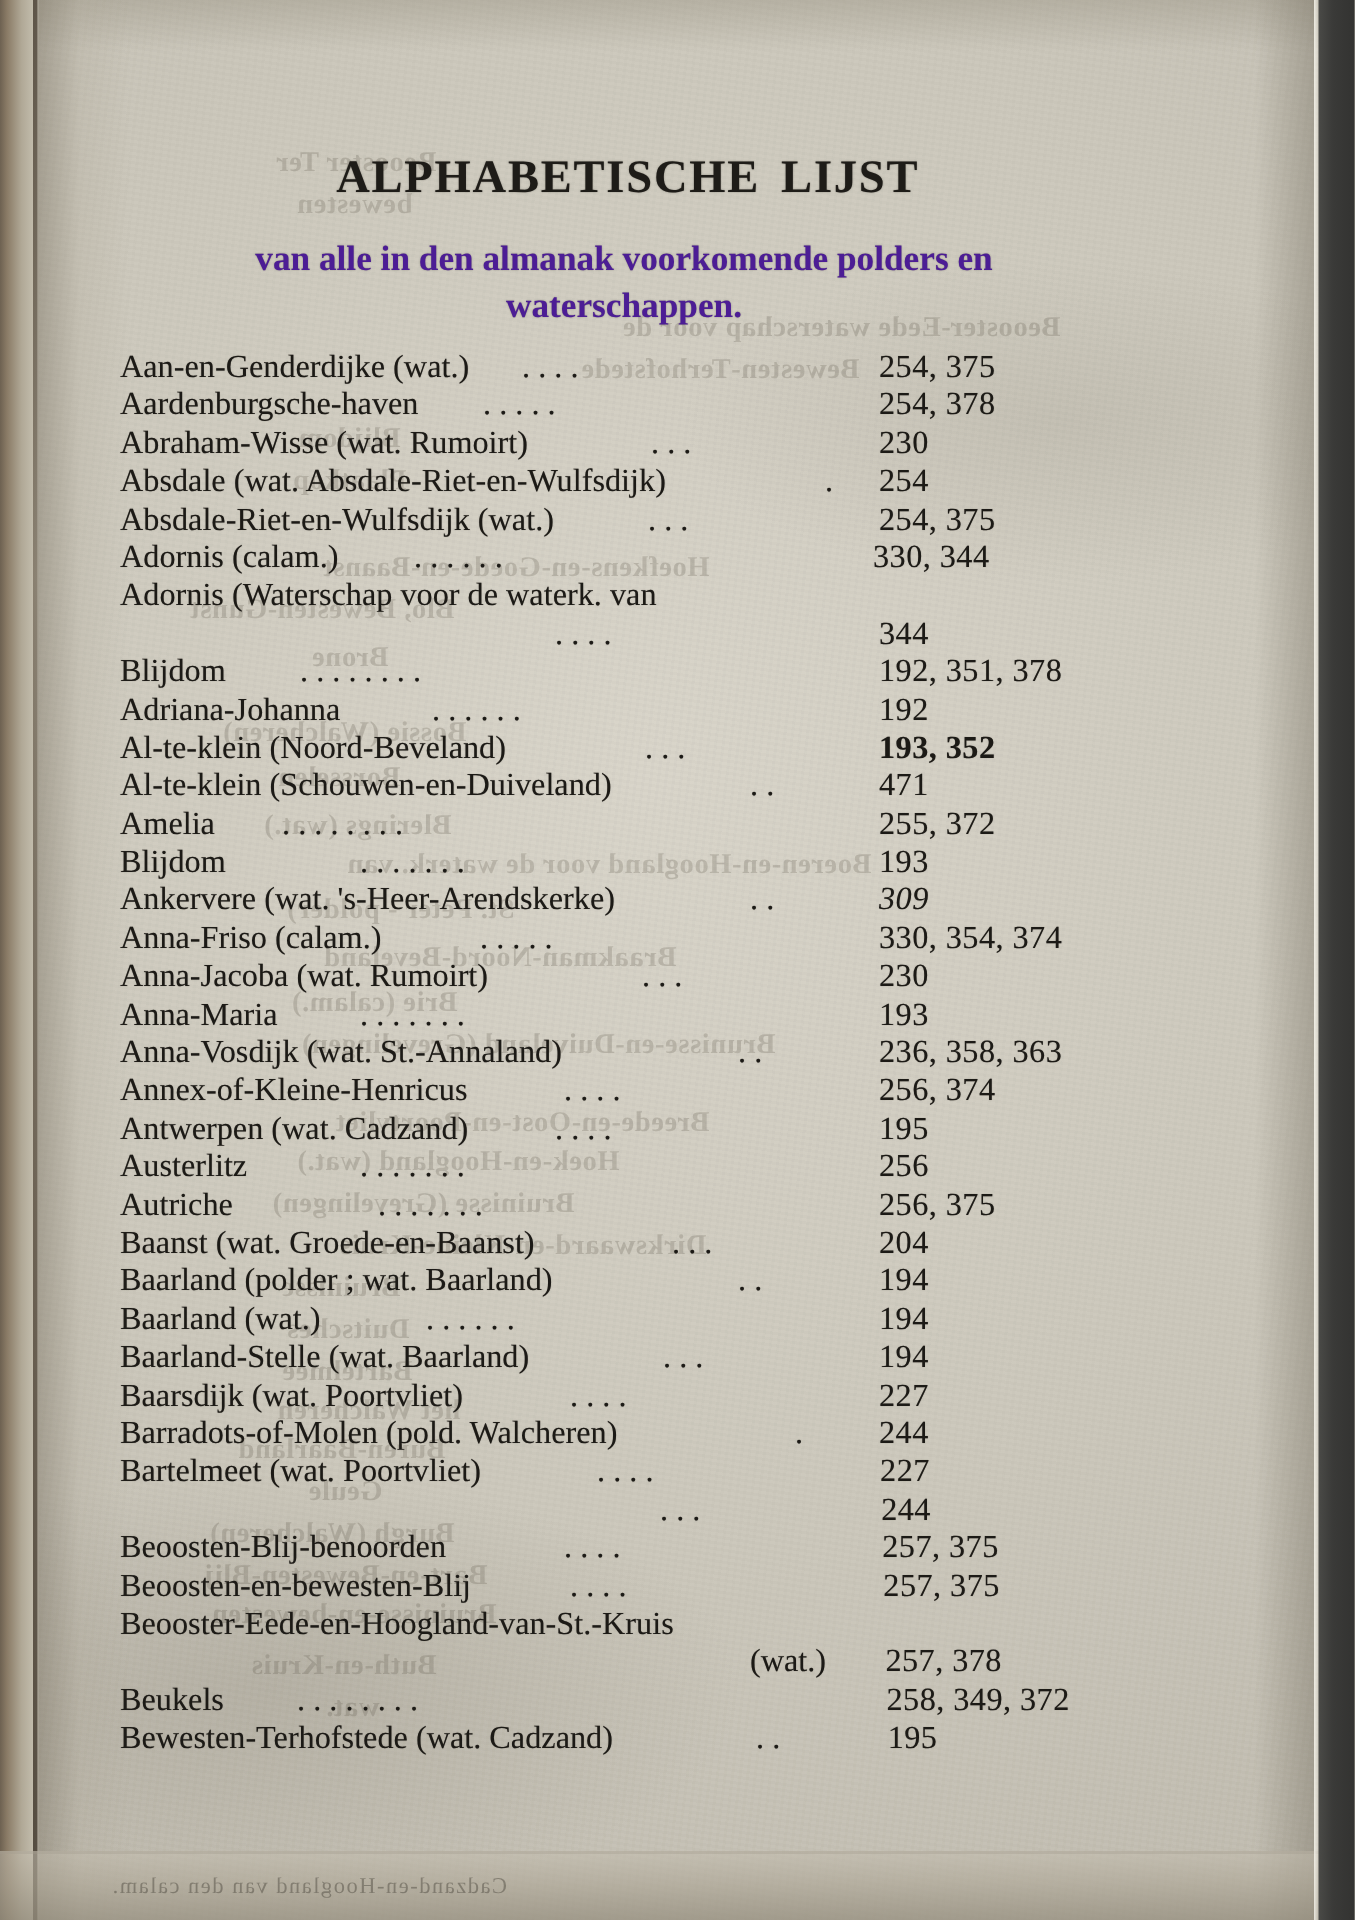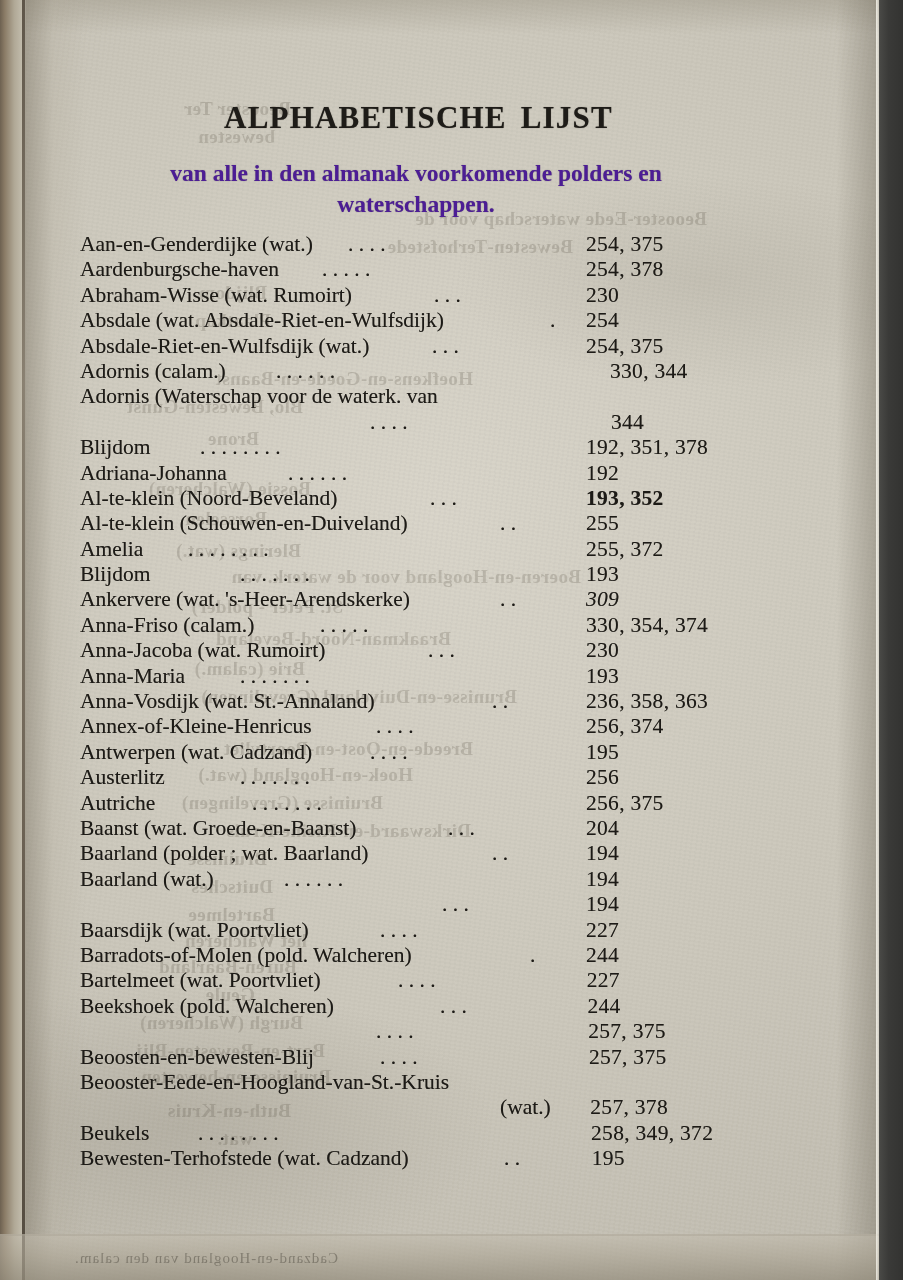--- a/index.html
+++ b/index.html
@@ -300,48 +300,48 @@
           <span class="pages" style="left: 506px;">254</span>
         </div>
         <div class="row">
           <span class="name">Absdale-Riet-en-Wulfsdijk  (wat.)</span>
           <span class="leaders" style="left: 352px;">.      .      .</span>
           <span class="pages" style="left: 506px;">254, 375</span>
         </div>
         <div class="row">
           <span class="name">Adornis  (calam.)</span>
           <span class="leaders" style="left: 196px;">.      .      .      .      .      .</span>
-          <span class="pages" style="left: 530px;">330, 344</span>
+          <span class="pages" style="left: 502px;">330, 344</span>
         </div>
         <div class="row nopages">
           <span class="name">Adornis  (Waterschap voor de waterk. van</span>
         </div>
         <div class="row">
           <span class="leaders" style="left: 290px;">.      .      .      .</span>
-          <span class="pages" style="left: 506px; margin-left: 25px;">344</span>
+          <span class="pages" style="left: 506px;">344</span>
         </div>
         <div class="row">
           <span class="name">Blijdom</span>
           <span class="leaders" style="left: 120px;">.    .     .      .      .      .      .      .</span>
           <span class="pages" style="left: 506px;">192, 351, 378</span>
         </div>
         <div class="row">
           <span class="name">Adriana-Johanna</span>
           <span class="leaders" style="left: 208px;">.      .      .      .      .      .</span>
           <span class="pages" style="left: 506px;">192</span>
         </div>
         <div class="row">
           <span class="name">Al-te-klein  (Noord-Beveland)</span>
           <span class="leaders" style="left: 350px;">.      .      .</span>
           <span class="pages" style="left: 506px; font-weight: bold;">193, 352</span>
         </div>
         <div class="row">
           <span class="name">Al-te-klein  (Schouwen-en-Duiveland)</span>
           <span class="leaders" style="left: 420px;">.      .</span>
-          <span class="pages" style="left: 506px;">255</span>
+          <span class="pages" style="left: 506px;">471</span>
         </div>
         <div class="row">
           <span class="name">Amelia</span>
           <span class="leaders" style="left: 108px;">.     .      .      .      .      .      .      .</span>
           <span class="pages" style="left: 506px;">255, 372</span>
         </div>
         <div class="row">
           <span class="name">Blijdom</span>
           <span class="leaders" style="left: 160px;">.      .      .      .      .      .      .</span>
           <span class="pages" style="left: 506px;">193</span>
@@ -400,44 +400,45 @@
           <span class="name">Baarland  (polder ; wat. Baarland)</span>
           <span class="leaders" style="left: 412px;">.      .</span>
           <span class="pages" style="left: 506px;">194</span>
         </div>
         <div class="row">
           <span class="name">Baarland  (wat.)</span>
           <span class="leaders" style="left: 204px;">.      .      .      .      .      .</span>
           <span class="pages" style="left: 506px;">194</span>
         </div>
         <div class="row">
+          <span class="name">Baarland-Stelle  (wat. Baarland)</span>
           <span class="leaders" style="left: 362px;">.      .      .</span>
           <span class="pages" style="left: 506px;">194</span>
         </div>
         <div class="row">
           <span class="name">Baarsdijk  (wat. Poortvliet)</span>
           <span class="leaders" style="left: 300px;">.      .      .      .</span>
           <span class="pages" style="left: 506px;">227</span>
         </div>
         <div class="row">
           <span class="name">Barradots-of-Molen  (pold. Walcheren)</span>
           <span class="leaders" style="left: 450px;">.</span>
           <span class="pages" style="left: 506px;">244</span>
         </div>
         <div class="row">
           <span class="name">Bartelmeet  (wat. Poortvliet)</span>
           <span class="leaders" style="left: 318px;">.      .      .      .</span>
           <span class="pages" style="left: 506.72px;">227</span>
         </div>
         <div class="row">
-          <span class="name">Beekshoek  (pold. Walcheren)</span>
           <span class="leaders" style="left: 360px;">.      .      .</span>
           <span class="pages" style="left: 507.44px;">244</span>
         </div>
         <div class="row">
+          <span class="name">Beoosten-Blij-benoorden</span>
           <span class="leaders" style="left: 296px;">.      .      .      .</span>
           <span class="pages" style="left: 508.16px;">257, 375</span>
         </div>
         <div class="row">
           <span class="name">Beoosten-en-bewesten-Blij</span>
           <span class="leaders" style="left: 300px;">.      .      .      .</span>
           <span class="pages" style="left: 508.88px;">257, 375</span>
         </div>
         <div class="row nopages">
           <span class="name">Beooster-Eede-en-Hoogland-van-St.-Kruis</span>

